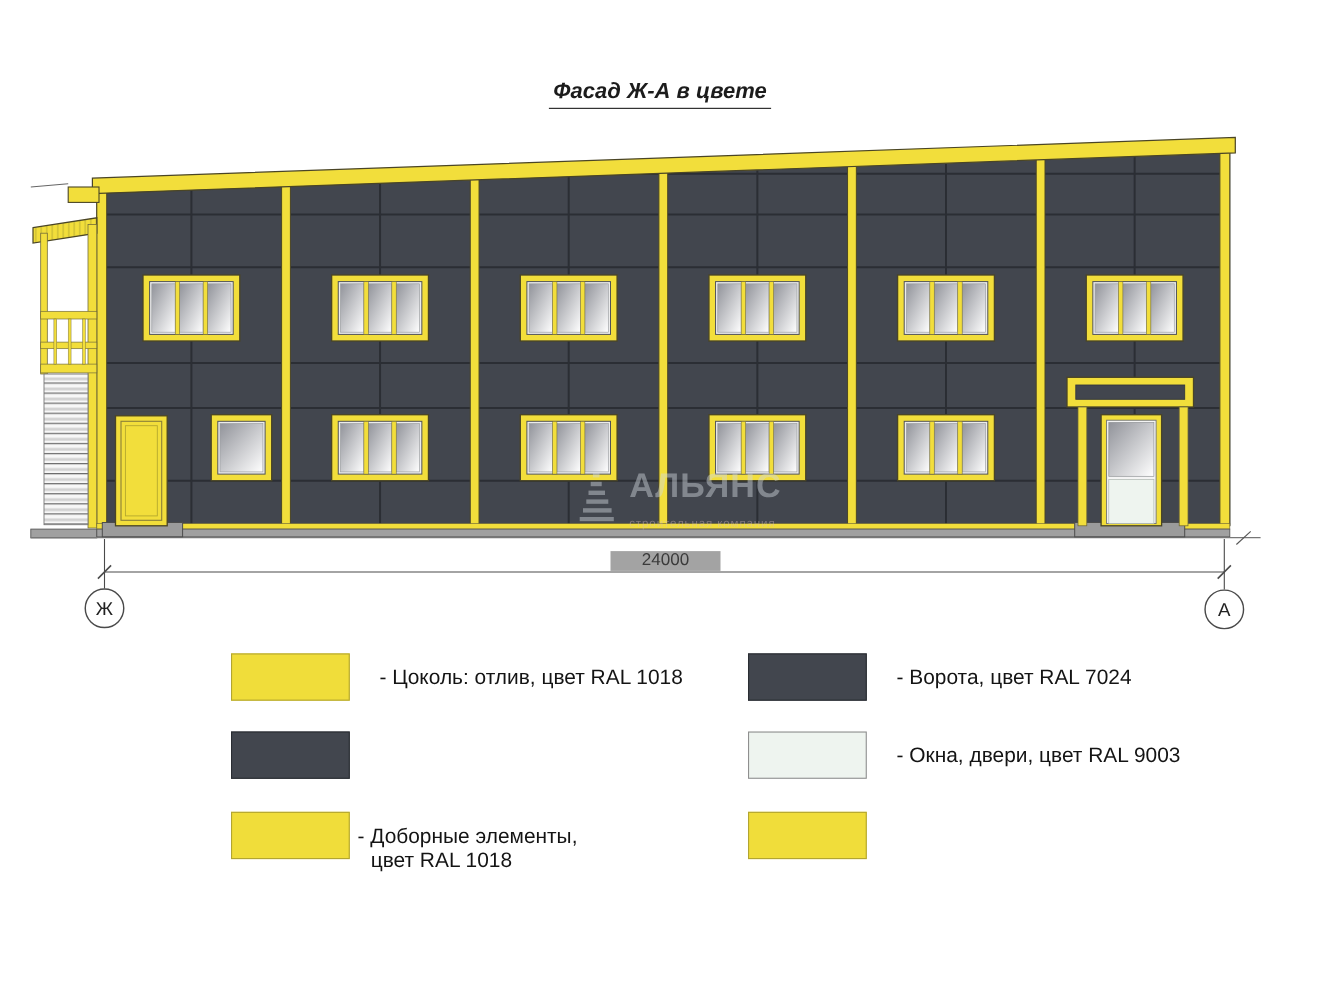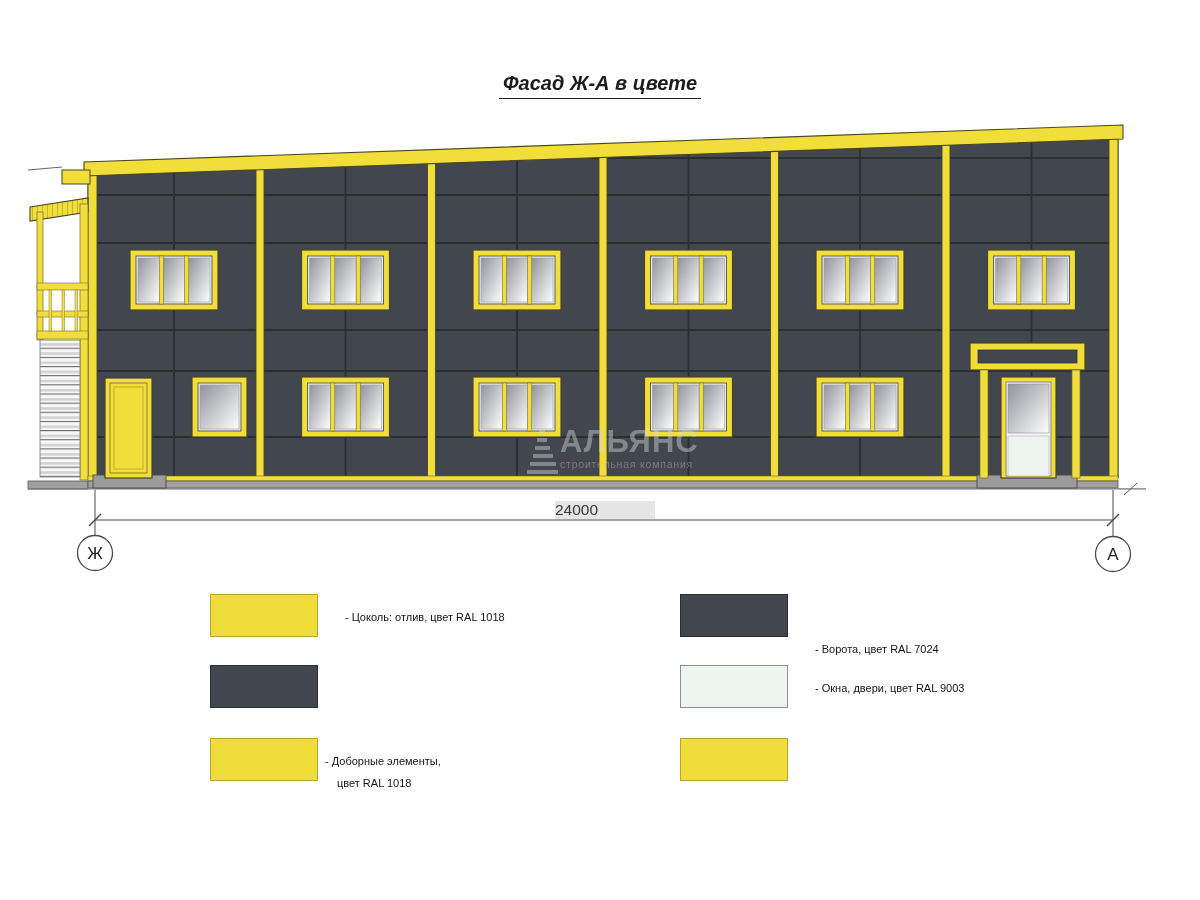--- a/index.html
+++ b/index.html
@@ -4,34 +4,34 @@
 <style>
   html,body{margin:0;padding:0;background:#ffffff;}
   .stage{position:relative;width:1200px;height:808px;background:#ffffff;overflow:hidden;
          font-family:"Liberation Sans", sans-serif;}
   .abs{position:absolute;}
   
   .title-wrap{position:absolute;left:0;right:0;top:72px;text-align:center;}
   .title-wrap span{display:inline-block;font-size:20px;font-style:italic;font-weight:600;
                    color:#1c1c1c;border-bottom:1.6px solid #1c1c1c;padding:0 4px 3px 4px;}
   
-  .dim-label{position:absolute;left:555px;top:501px;width:100px;text-align:left;
-             font-size:15.5px;color:#3a3a3a;background:#e5e5e5;}
+  .dim-label{position:absolute;left:555px;top:501px;width:100px;text-align:center;
+             font-size:15.5px;color:#3a3a3a;background:#a3a3a3;}
   .axis-letter{position:absolute;width:40px;text-align:center;font-size:17px;color:#222;}
   .axis-zh{left:75px;top:544px;}
   .axis-a{left:1093px;top:545px;}
   
-  .wm{position:absolute;left:524px;top:426px;display:flex;align-items:flex-start;gap:0;}
+  .wm{position:absolute;left:524px;top:426px;display:flex;align-items:flex-start;gap:12px;}
   .wm-txt{display:flex;flex-direction:column;}
   .wm-name{font-size:31px;font-weight:700;line-height:32px;letter-spacing:1px;
            color:rgba(208,214,222,0.45);}
-  .wm-sub{font-size:10.5px;letter-spacing:0.8px;margin-top:0;color:rgba(214,188,188,0.42);}
+  .wm-sub{font-size:10.5px;letter-spacing:0.8px;margin-top:12px;color:rgba(214,188,188,0.42);}
   
   .sw{position:absolute;width:108px;height:43px;border:1px solid #777;box-sizing:border-box;}
-  .lg-text{position:absolute;font-size:11px;line-height:22px;color:#141414;white-space:nowrap;}
+  .lg-text{position:absolute;font-size:19px;line-height:22px;color:#141414;white-space:nowrap;}
   .lg-text .l2{padding-left:12px;}
 </style>
 </head>
 <body>
 
 <div class="stage">
 
   <div class="title-wrap">
     <span>Фасад Ж-А в цвете</span>
   </div>
@@ -209,21 +209,21 @@
     <div class="lg-text" style="left:345px;top:677px">
     </div>
 
     <div class="sw" style="left:210px;top:738px;background:#f0dd3a;border-color:#b2a531"></div>
     <div class="lg-text" style="left:325px;top:750px">
       <div class="l1">- Доборные элементы,</div>
       <div class="l2">цвет RAL 1018</div>
     </div>
 
     <div class="sw" style="left:680px;top:594px;background:#42464e;border-color:#2a2d33"></div>
-    <div class="lg-text" style="left:815px;top:638px">
+    <div class="lg-text" style="left:815px;top:606px">
       <div class="l1">- Ворота, цвет RAL 7024</div>
     </div>
 
     <div class="sw" style="left:680px;top:665px;background:#eef4ef;border-color:#8f8f8f"></div>
     <div class="lg-text" style="left:815px;top:677px">
       <div class="l1">- Окна, двери, цвет RAL 9003</div>
     </div>
 
     <div class="sw" style="left:680px;top:738px;background:#f0dd3a;border-color:#b2a531"></div>
     <div class="lg-text" style="left:815px;top:750px">

